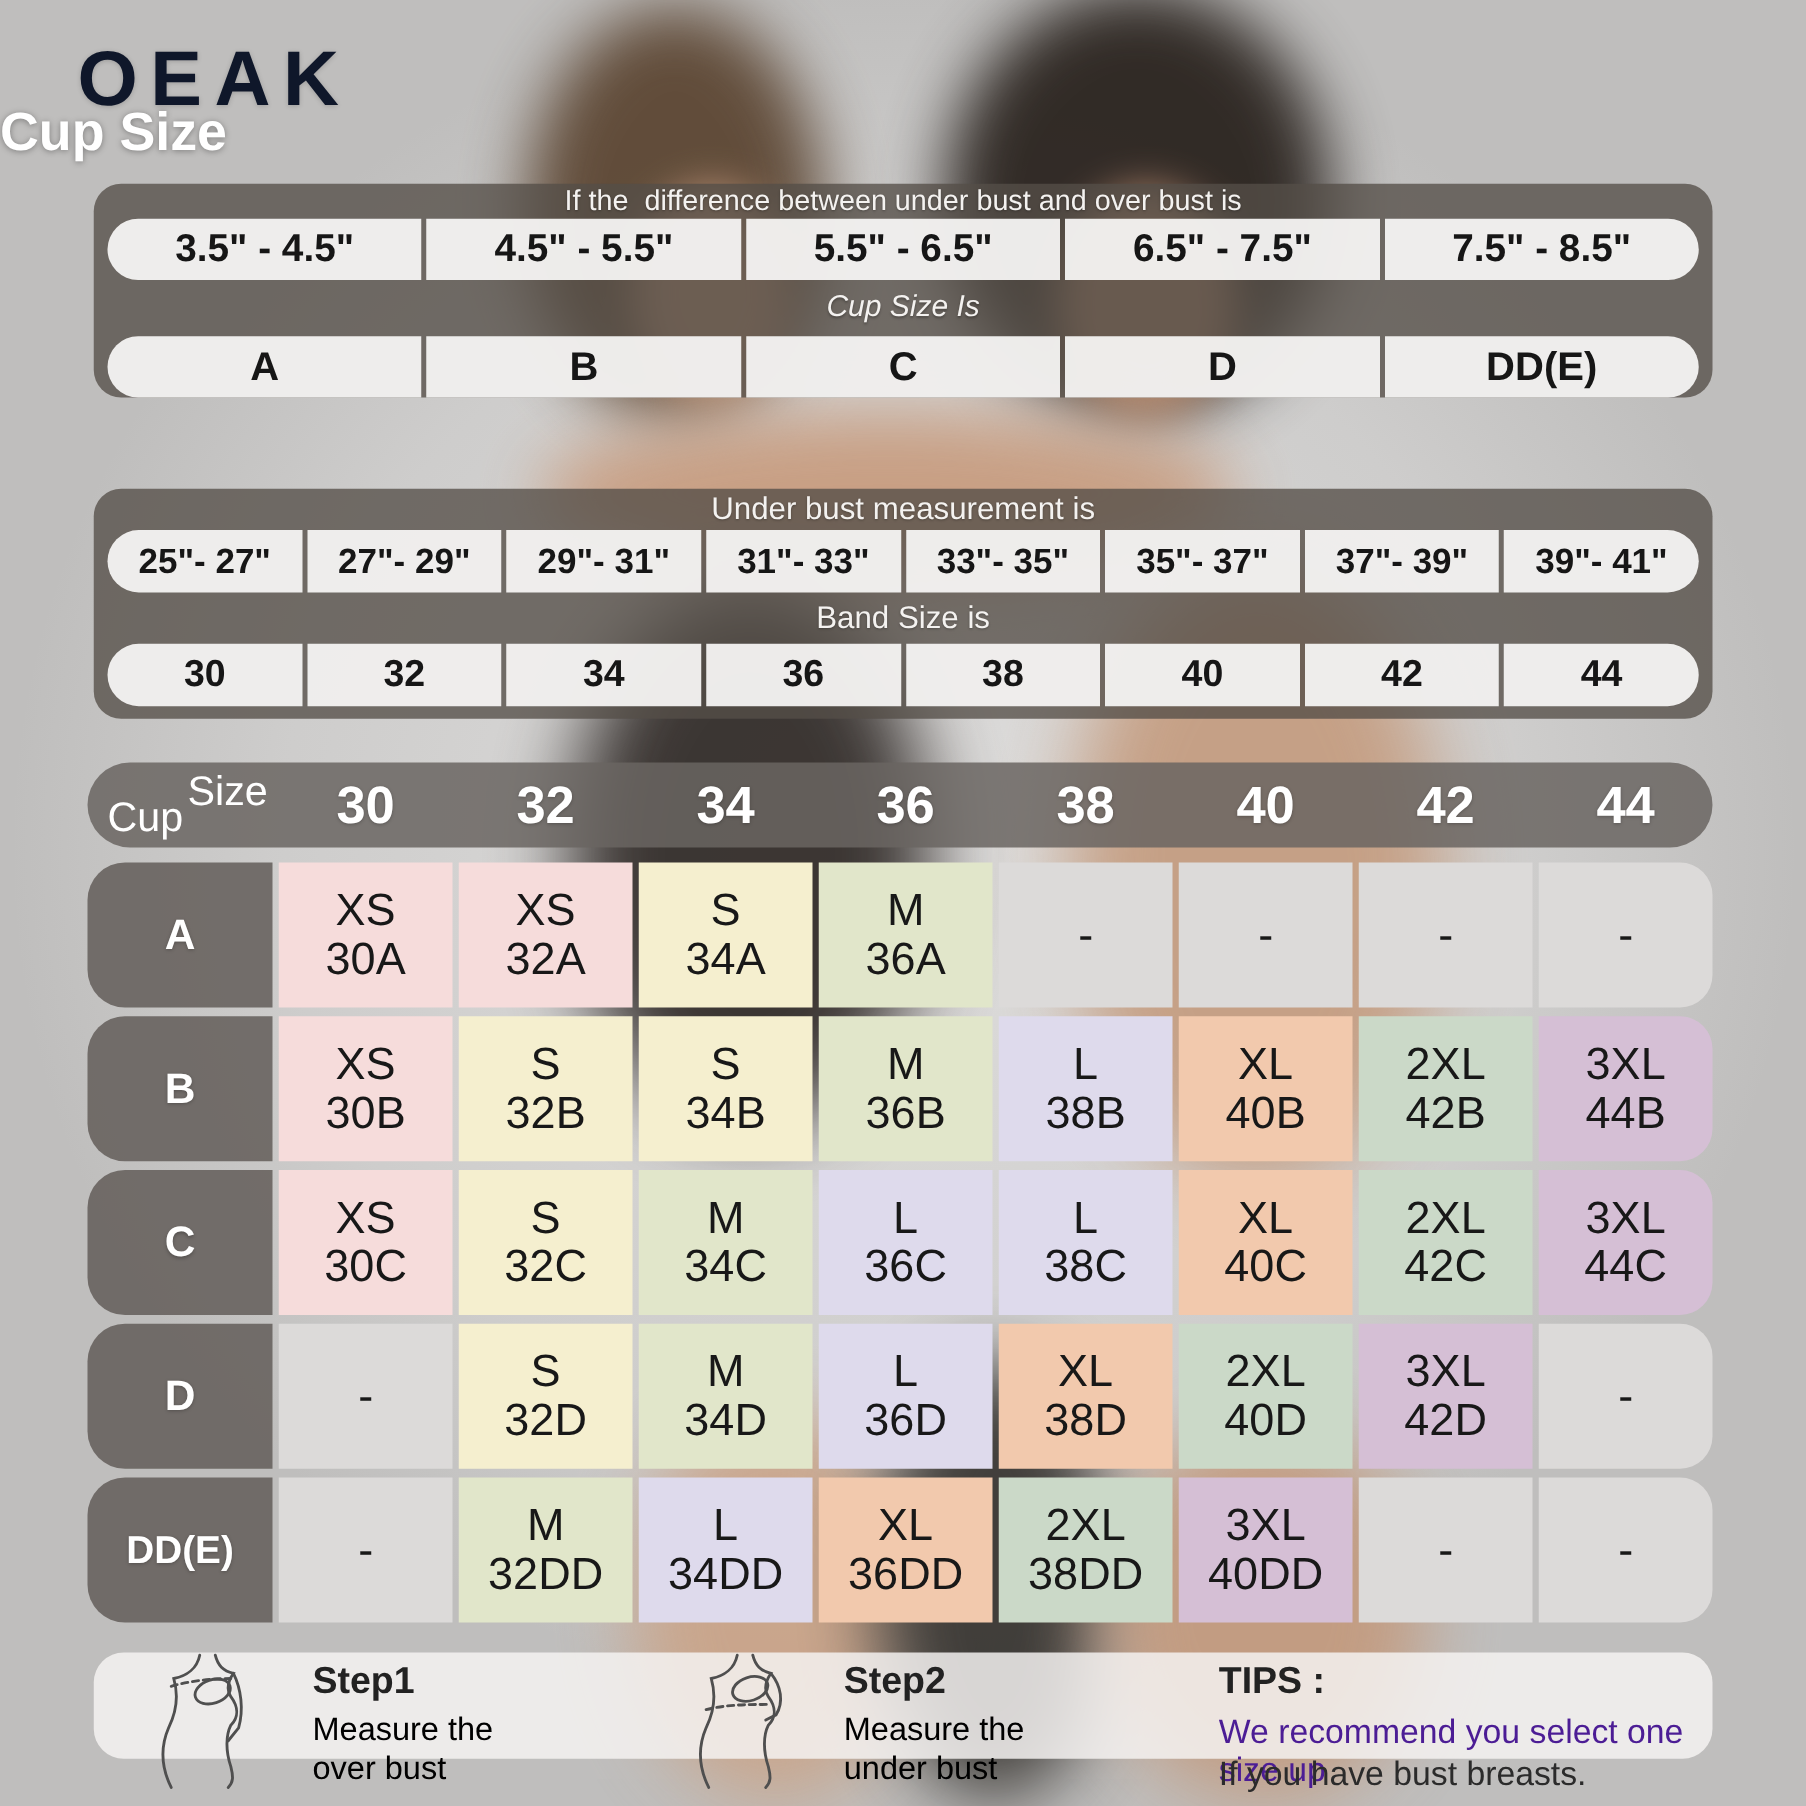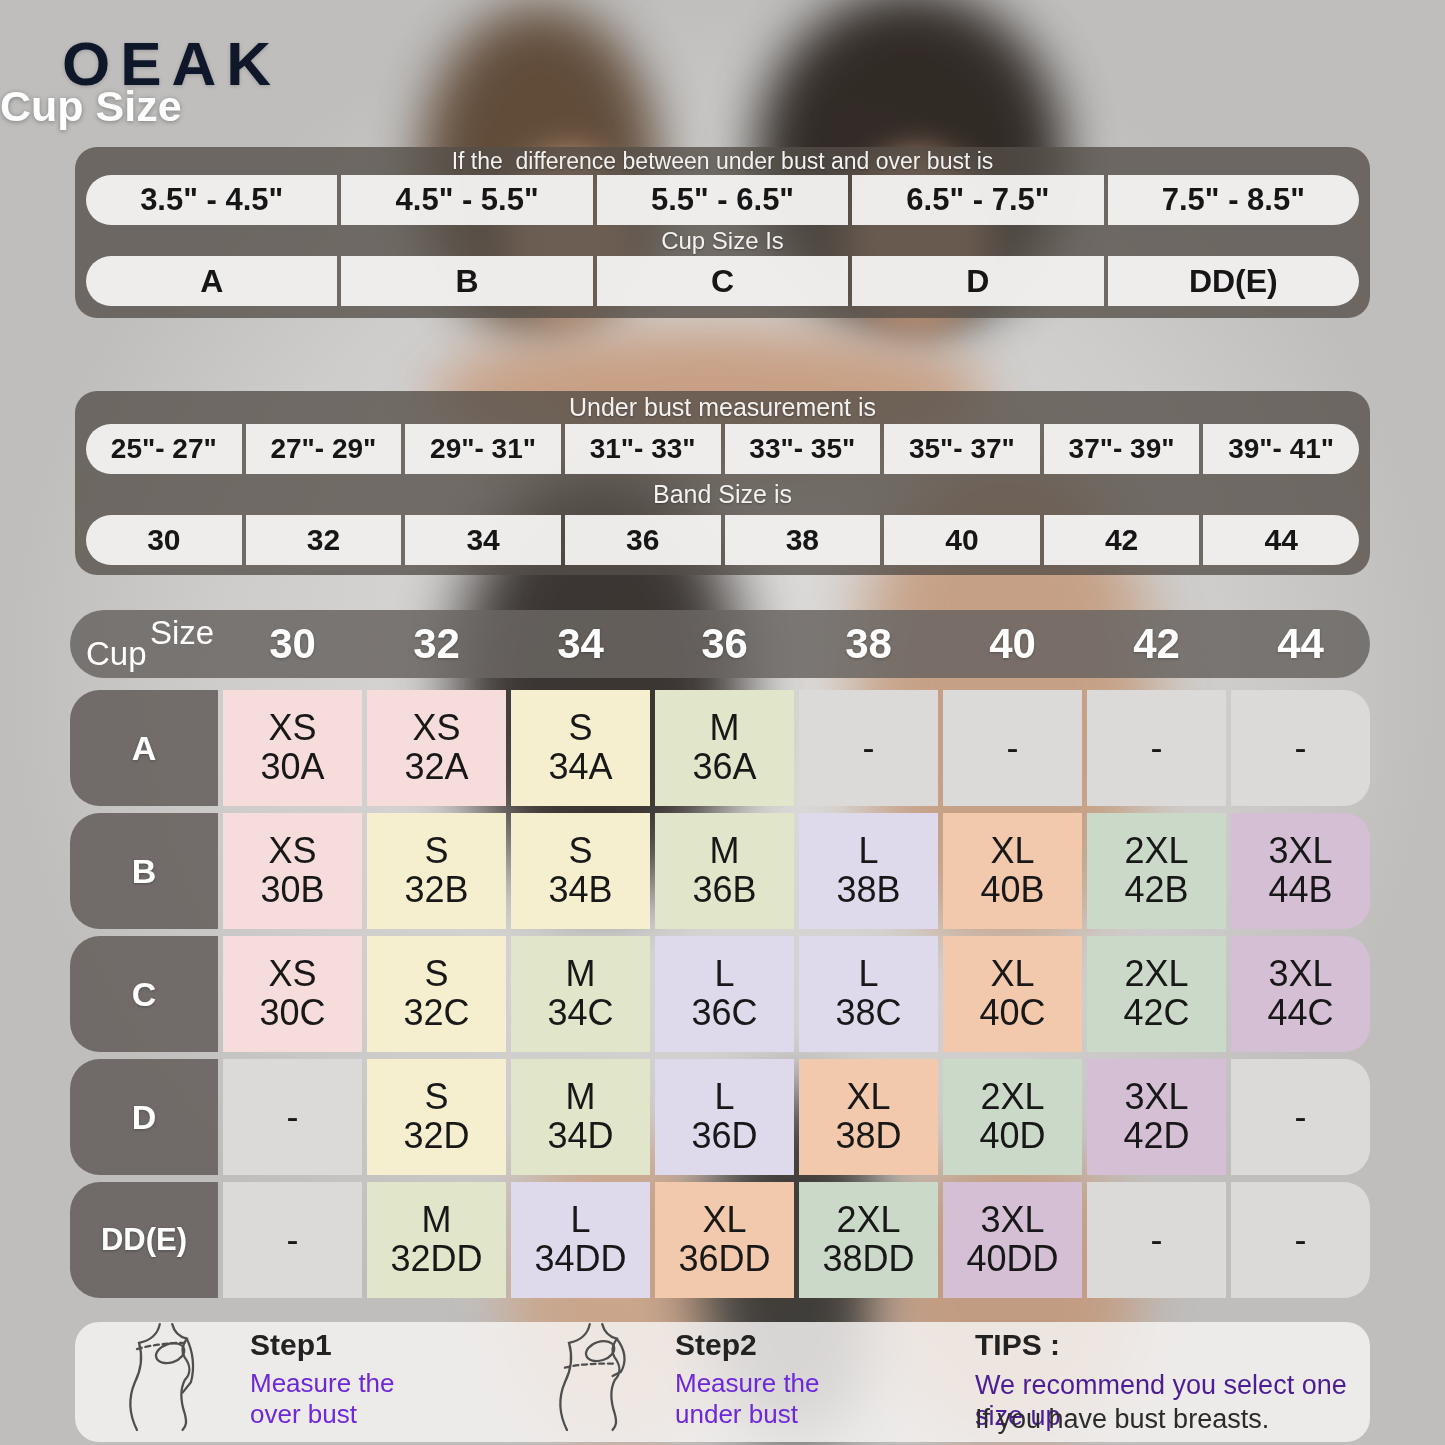--- a/index.html
+++ b/index.html
@@ -52,21 +52,21 @@
     background:rgba(84,78,72,0.78); border-radius:22px; padding:0 11px;
     display:flex; flex-direction:column;
   }
   .block-cup  { top:147px; height:171px; }
   .block-band { top:391px; height:184px; }
   .strip {
     display:flex; align-items:center; justify-content:center;
     color:#f4f2f0; white-space:pre-wrap; text-shadow:0 1px 2px rgba(0,0,0,0.3);
   }
   .block-cup  .strip.s1 { height:28px; font-size:23px; }
-  .block-cup  .strip.s2 { height:31px; font-size:24px; }
+  .block-cup  .strip.s2 { height:45px; font-size:24px;font-style:italic; }
   .block-band .strip.s1 { height:33px; font-size:25px; }
   .block-band .strip.s2 { height:41px; font-size:25px; }
   .row { display:flex; gap:4px; }
   .block-cup  .row { height:50px; }
   .block-band .row { height:50px; }
   .row .cell {
     flex:1; background:rgba(247,245,244,0.94); color:#161616;
     display:flex; align-items:center; justify-content:center; font-weight:700;
   }
   .row .cell:first-child { border-radius:28px 0 0 28px; }
@@ -103,28 +103,28 @@
   }
   .m-row:last-child .m-label { font-size:31px; }
   .m-cell {
     display:flex; flex-direction:column; align-items:center; justify-content:center;
     color:#181818; font-size:36px; line-height:1.08; background:#dcdad9;
   }
   .m-row .m-cell:last-child { border-radius:0 26px 26px 0; }
 
   
   .footer {
-    position:absolute; left:75px; top:1322px; width:1295px; height:120px;
+    position:absolute; left:75px; top:1322px; width:1295px; height:85px;
     background:rgba(245,243,242,0.84); border-radius:24px;
   }
   .step-icon { position:absolute; top:-2px; }
   .icon1 { left:32px; }
   .icon2 { left:462px; }
   .step-title { position:absolute; top:6px;  font-size:30px; font-weight:700; color:#222; }
-  .step-desc  { position:absolute; top:46px; font-size:26px; color:#6d28d9; line-height:1.2; }
+  .step-desc  { position:absolute; top:46px; font-size:26px; color:#000000; line-height:1.2; }
   .t1 { left:175px; } .t2 { left:600px; }
   .tips-title { position:absolute; left:900px; top:6px;  font-size:30px; font-weight:700; color:#222; }
   .tips-l1    { position:absolute; left:900px; top:48px; font-size:27px; color:#4c1d95; }
   .tips-l2    { position:absolute; left:900px; top:82px; font-size:27px; color:#2b2b2b; }
 </style>
 </head>
 <body>
 
 <div class="stage">
 

